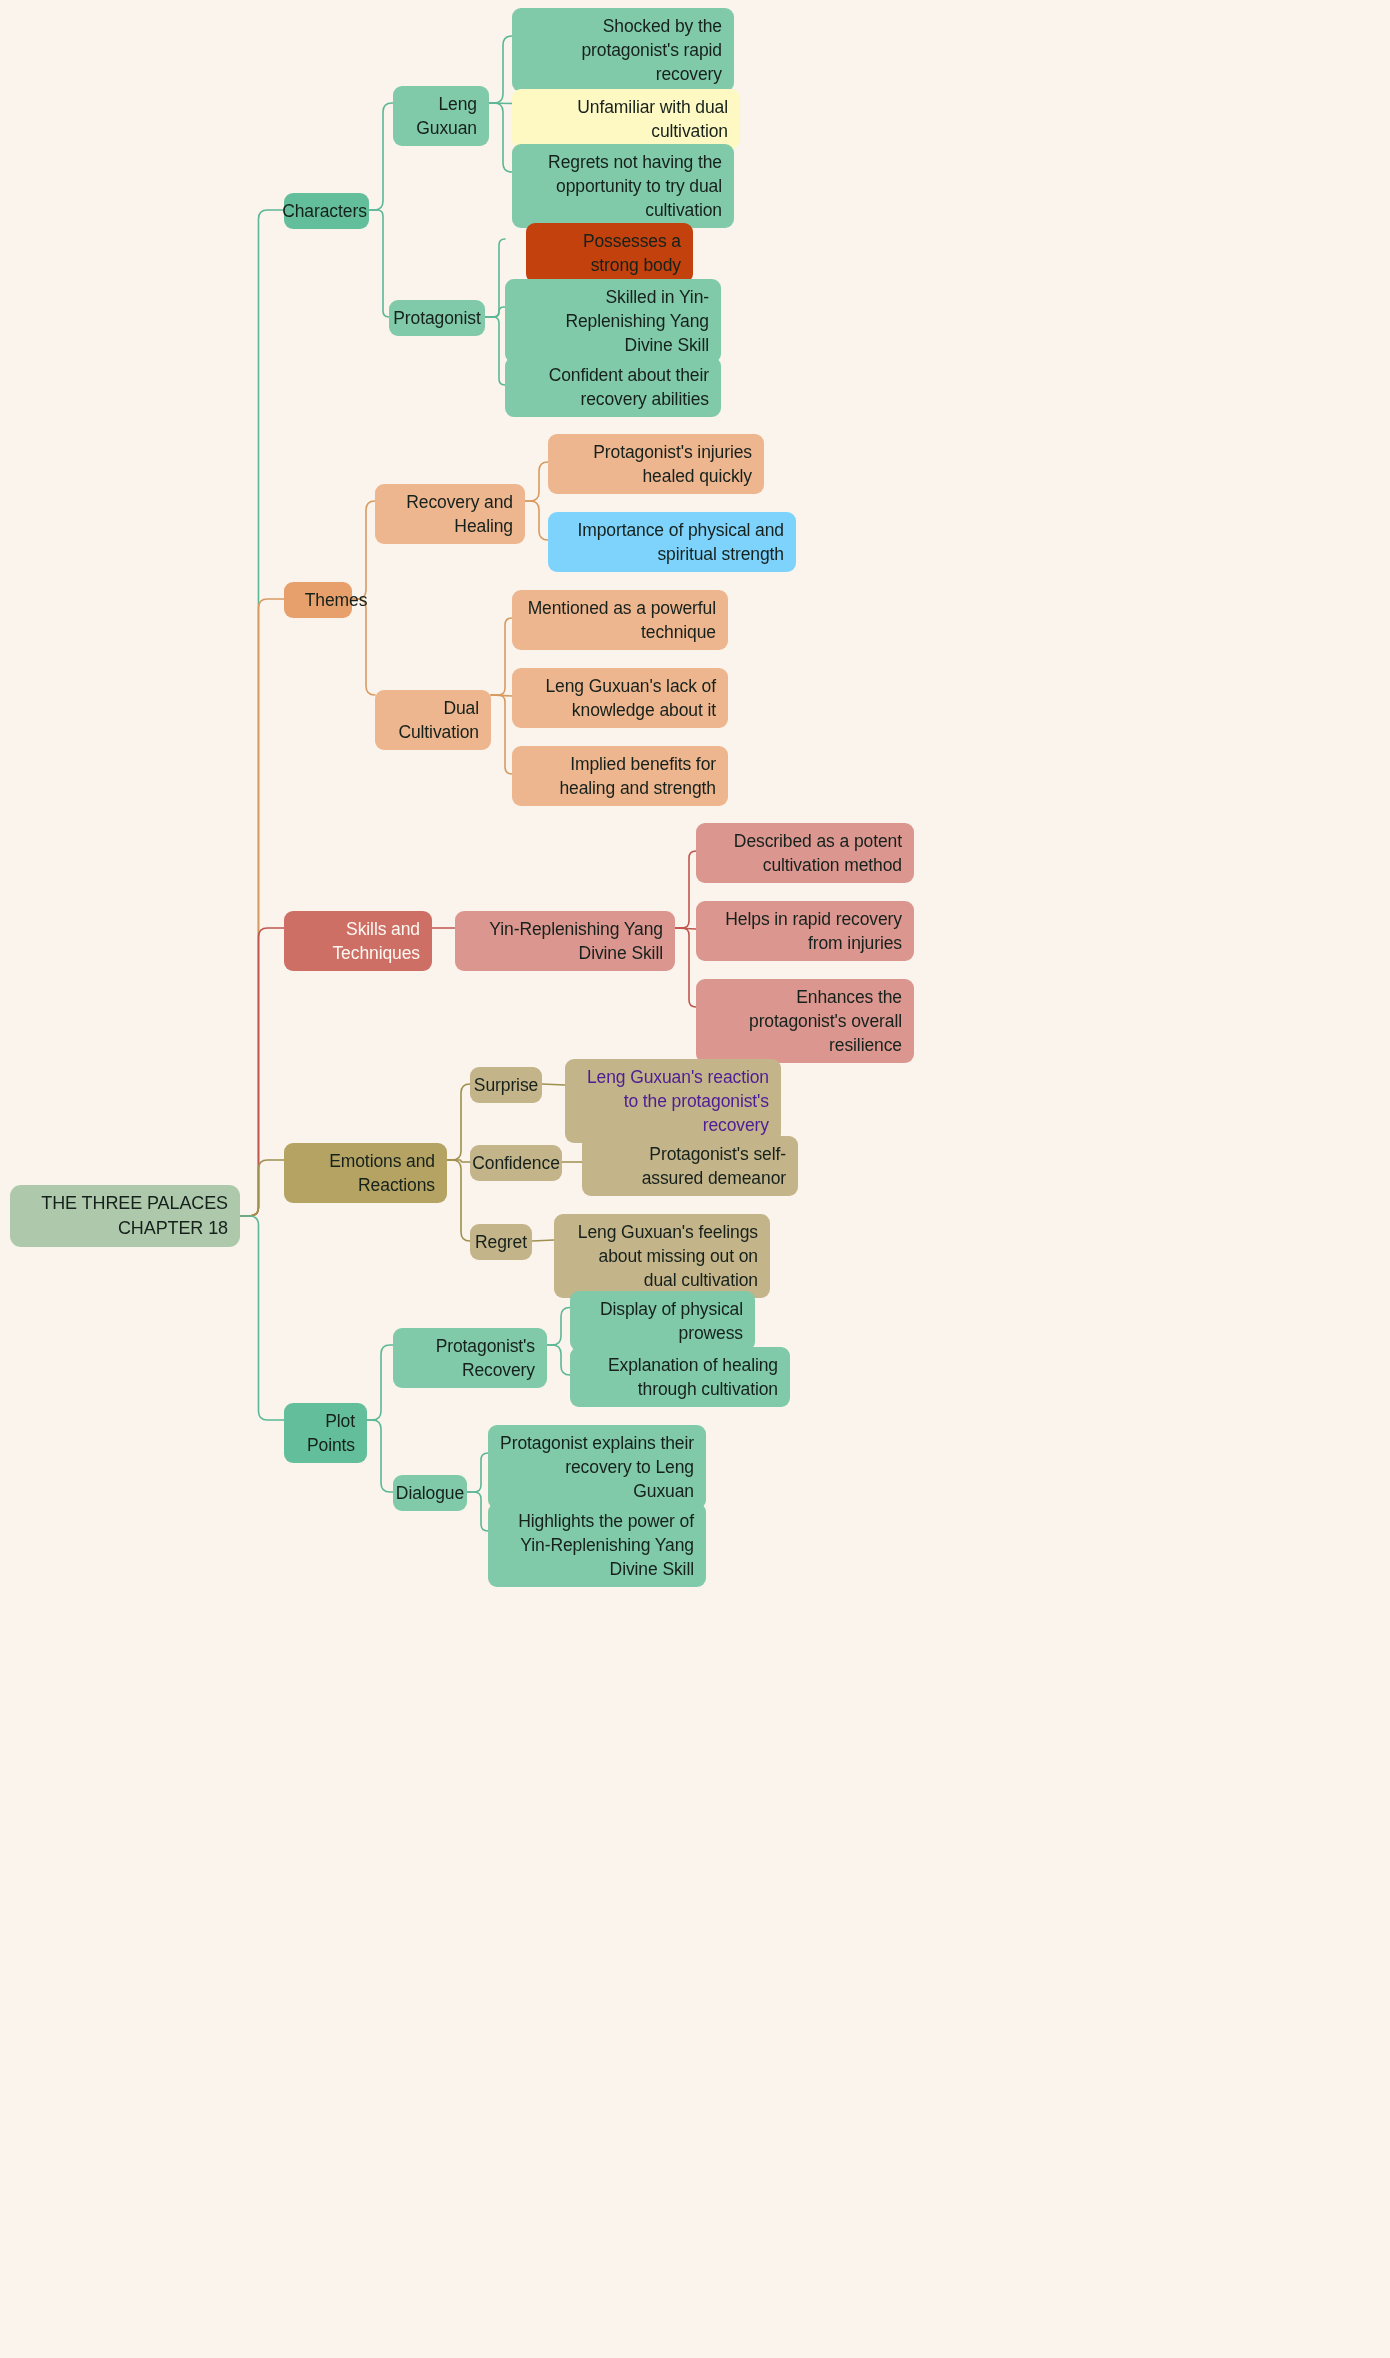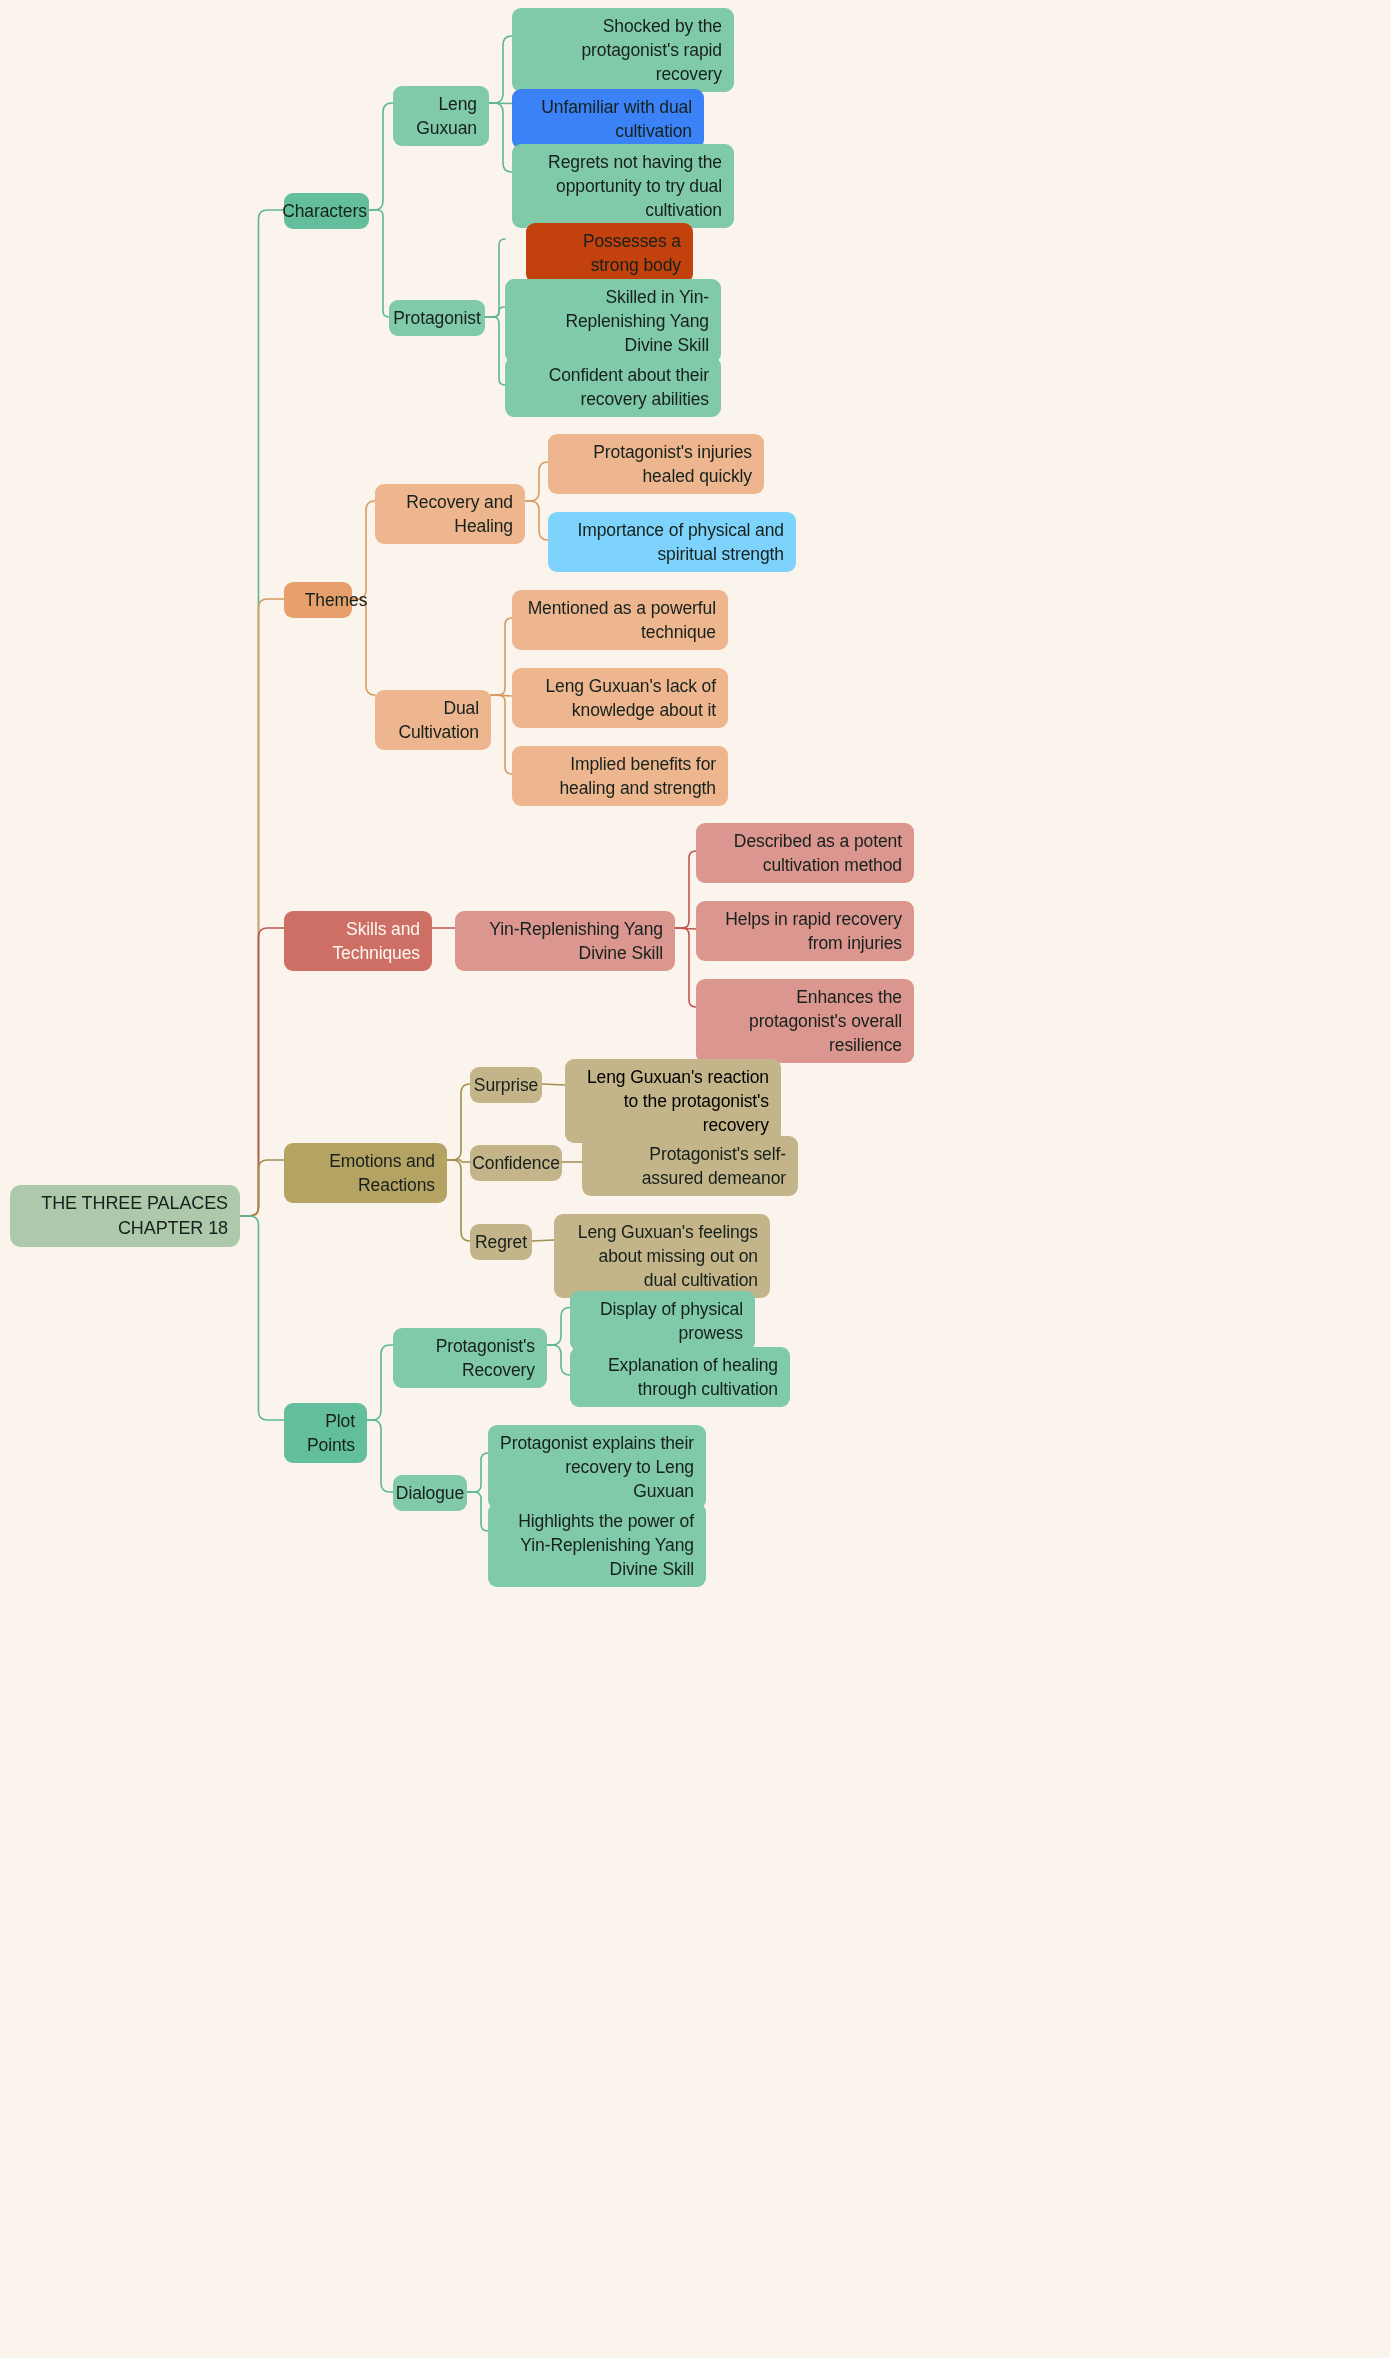--- a/index.html
+++ b/index.html
@@ -84,42 +84,42 @@
       <path d="M 547 1345 L 552 1345 Q 561 1345 561 1336 L 561 1316.5 Q 561 1307.5 570 1307.5 L 570 1307.5" fill="none" stroke="#5cb795" stroke-width="1.6" stroke-linecap="round"></path>
       <path d="M 547 1345 L 552 1345 Q 561 1345 561 1354 L 561 1366 Q 561 1375 570 1375 L 570 1375" fill="none" stroke="#5cb795" stroke-width="1.6" stroke-linecap="round"></path>
       <path d="M 367 1420 L 372 1420 Q 381 1420 381 1429 L 381 1483 Q 381 1492 390 1492 L 393 1492" fill="none" stroke="#5cb795" stroke-width="1.6" stroke-linecap="round"></path>
       <path d="M 467 1492 L 474 1492 Q 481 1492 481 1485 L 481 1460 Q 481 1453 488 1453 L 488 1453" fill="none" stroke="#5cb795" stroke-width="1.6" stroke-linecap="round"></path>
       <path d="M 467 1492 L 474 1492 Q 481 1492 481 1499 L 481 1524 Q 481 1531 488 1531 L 488 1531" fill="none" stroke="#5cb795" stroke-width="1.6" stroke-linecap="round"></path>
     </svg>
 <div class="node root" style="left: 10px; top: 1185px; width: 230px; min-height: 62px; background: rgb(174, 200, 171); color: rgb(22, 33, 28);">THE THREE PALACES CHAPTER 18</div>
     <div class="node " style="left: 284px; top: 193px; width: 85px; min-height: 34px; background: rgb(99, 191, 155); color: rgb(22, 33, 28); padding-left: 8px;">Characters</div>
     <div class="node " style="left: 393px; top: 86px; width: 96px; min-height: 34px; background: rgb(128, 201, 169); color: rgb(22, 33, 28);">Leng Guxuan</div>
     <div class="node " style="left: 512px; top: 8px; width: 222px; min-height: 56px; background: rgb(128, 201, 169); color: rgb(22, 33, 28);">Shocked by the protagonist's rapid recovery</div>
-    <div class="node " style="left: 512px; top: 89px; width: 192px; min-height: 29px; background: #3b82f6; color: rgb(22, 33, 28);">Unfamiliar with dual cultivation</div>
+    <div class="node " style="left: 512px; top: 89px; width: 228px; min-height: 29px; background: #fef9c3; color: rgb(22, 33, 28);">Unfamiliar with dual cultivation</div>
     <div class="node " style="left: 512px; top: 144px; width: 222px; min-height: 56px; background: rgb(128, 201, 169); color: rgb(22, 33, 28);">Regrets not having the opportunity to try dual cultivation</div>
     <div class="node " style="left: 389px; top: 300px; width: 96px; min-height: 34px; background: rgb(128, 201, 169); color: rgb(22, 33, 28);">Protagonist</div>
     <div class="node " style="left: 526px; top: 223px; width: 167px; min-height: 32px; background: #c2410c; color: rgb(22, 33, 28);">Possesses a strong body</div>
     <div class="node " style="left: 505px; top: 279px; width: 216px; min-height: 56px; background: rgb(128, 201, 169); color: rgb(22, 33, 28);">Skilled in Yin-Replenishing Yang Divine Skill</div>
     <div class="node " style="left: 505px; top: 357px; width: 216px; min-height: 56px; background: rgb(128, 201, 169); color: rgb(22, 33, 28);">Confident about their recovery abilities</div>
     <div class="node " style="left: 284px; top: 582px; width: 68px; min-height: 34px; background: rgb(231, 160, 108); color: rgb(22, 33, 28); padding-left: 48px;">Themes</div>
     <div class="node " style="left: 375px; top: 484px; width: 150px; min-height: 34px; background: rgb(238, 182, 143); color: rgb(22, 33, 28);">Recovery and Healing</div>
     <div class="node " style="left: 548px; top: 434px; width: 216px; min-height: 56px; background: rgb(238, 182, 143); color: rgb(22, 33, 28);">Protagonist's injuries healed quickly</div>
     <div class="node " style="left: 548px; top: 512px; width: 248px; min-height: 56px; background: #7dd3fc; color: rgb(22, 33, 28);">Importance of physical and spiritual strength</div>
     <div class="node " style="left: 375px; top: 678px; width: 116px; min-height: 34px; background: rgb(238, 182, 143); color: rgb(22, 33, 28); margin-top: 12px;">Dual Cultivation</div>
     <div class="node " style="left: 512px; top: 590px; width: 216px; min-height: 56px; background: rgb(238, 182, 143); color: rgb(22, 33, 28);">Mentioned as a powerful technique</div>
     <div class="node " style="left: 512px; top: 668px; width: 216px; min-height: 56px; background: rgb(238, 182, 143); color: rgb(22, 33, 28);">Leng Guxuan's lack of knowledge about it</div>
     <div class="node " style="left: 512px; top: 746px; width: 216px; min-height: 56px; background: rgb(238, 182, 143); color: rgb(22, 33, 28);">Implied benefits for healing and strength</div>
     <div class="node white-text" style="left: 284px; top: 911px; width: 148px; min-height: 34px; background: rgb(206, 111, 102); color: rgb(253, 248, 242);">Skills and Techniques</div>
     <div class="node " style="left: 455px; top: 911px; width: 220px; min-height: 34px; background: rgb(220, 150, 144); color: rgb(22, 33, 28);">Yin-Replenishing Yang Divine Skill</div>
     <div class="node " style="left: 696px; top: 823px; width: 218px; min-height: 56px; background: rgb(220, 150, 144); color: rgb(22, 33, 28);">Described as a potent cultivation method</div>
     <div class="node " style="left: 696px; top: 901px; width: 218px; min-height: 56px; background: rgb(220, 150, 144); color: rgb(22, 33, 28);">Helps in rapid recovery from injuries</div>
     <div class="node " style="left: 696px; top: 979px; width: 218px; min-height: 56px; background: rgb(220, 150, 144); color: rgb(22, 33, 28);">Enhances the protagonist's overall resilience</div>
     <div class="node " style="left: 284px; top: 1143px; width: 163px; min-height: 34px; background: rgb(181, 163, 99); color: rgb(22, 33, 28);">Emotions and Reactions</div>
     <div class="node " style="left: 470px; top: 1067px; width: 72px; min-height: 34px; background: rgb(196, 180, 137); color: rgb(22, 33, 28);">Surprise</div>
-    <div class="node " style="left: 565px; top: 1059px; width: 216px; min-height: 52px; background: rgb(196, 180, 137); color: #000000;">Leng Guxuan's reaction to the protagonist's recovery</div>
+    <div class="node " style="left: 565px; top: 1059px; width: 216px; min-height: 52px; background: rgb(196, 180, 137); color: #4c1d95;">Leng Guxuan's reaction to the protagonist's recovery</div>
     <div class="node " style="left: 470px; top: 1145px; width: 92px; min-height: 34px; background: rgb(196, 180, 137); color: rgb(22, 33, 28);">Confidence</div>
     <div class="node " style="left: 582px; top: 1136px; width: 216px; min-height: 52px; background: rgb(196, 180, 137); color: rgb(22, 33, 28);">Protagonist's self-assured demeanor</div>
     <div class="node " style="left: 470px; top: 1224px; width: 62px; min-height: 34px; background: rgb(196, 180, 137); color: rgb(22, 33, 28);">Regret</div>
     <div class="node " style="left: 554px; top: 1214px; width: 216px; min-height: 52px; background: rgb(196, 180, 137); color: rgb(22, 33, 28);">Leng Guxuan's feelings about missing out on dual cultivation</div>
     <div class="node " style="left: 284px; top: 1403px; width: 83px; min-height: 34px; background: rgb(99, 191, 155); color: rgb(22, 33, 28);">Plot Points</div>
     <div class="node " style="left: 393px; top: 1328px; width: 154px; min-height: 34px; background: rgb(128, 201, 169); color: rgb(22, 33, 28);">Protagonist's Recovery</div>
     <div class="node " style="left: 570px; top: 1291px; width: 185px; min-height: 33px; background: rgb(128, 201, 169); color: rgb(22, 33, 28);">Display of physical prowess</div>
     <div class="node " style="left: 570px; top: 1347px; width: 220px; min-height: 56px; background: rgb(128, 201, 169); color: rgb(22, 33, 28);">Explanation of healing through cultivation</div>
     <div class="node " style="left: 393px; top: 1475px; width: 74px; min-height: 34px; background: rgb(128, 201, 169); color: rgb(22, 33, 28);">Dialogue</div>
     <div class="node " style="left: 488px; top: 1425px; width: 218px; min-height: 56px; background: rgb(128, 201, 169); color: rgb(22, 33, 28);">Protagonist explains their recovery to Leng Guxuan</div>

